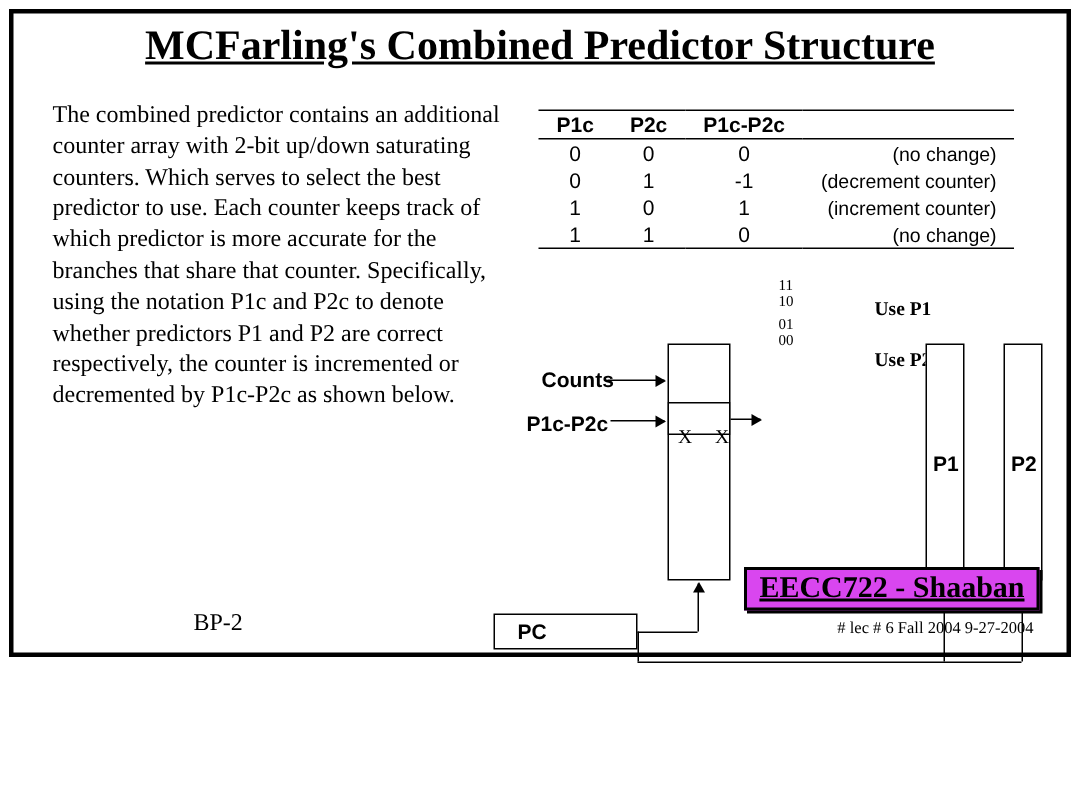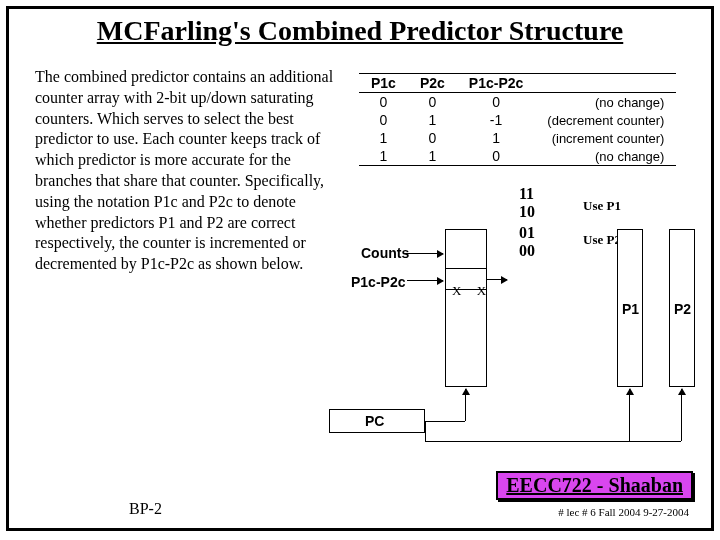--- a/index.html
+++ b/index.html
@@ -8,21 +8,21 @@
     padding: 0;
     width: 720px;
     height: 540px;
     font-family: "Times New Roman", serif;
     position: relative;
     background: #fff;
   }
   .frame {
     position: absolute;
     top: 6px; left: 6px;
-    width: 708px; height: 525px;
+    width: 708px; height: 432px;
     border: 3px solid #000;
   }
   .title {
     font-size: 28px;
     font-weight: bold;
     text-align: center;
     margin-top: 6px;
     text-decoration: underline;
   }
   .body-text {
@@ -85,22 +85,22 @@
   }
   .xx {
     position: absolute;
     top: 274px; left: 443px;
     font-size: 13px;
     letter-spacing: 6px;
   }
   .state-labels {
     position: absolute;
     top: 176px; left: 510px;
-    font-size: 16px;
-    font-weight: bold;
+    font-size: 10px;
+    font-weight: normal;
     line-height: 1.1;
   }
   .use-labels {
     position: absolute;
     top: 180px; left: 545px;
     font-size: 13px;
     font-weight: bold;
     line-height: 2.6;
     margin-left: 29px;
   }
@@ -233,21 +233,21 @@
 
   <div class="arrow-h" style="left:478px; top:270px; width:20px;"></div>
 
   <div class="pred-box" style="left:608px; top:220px; width:26px; height:158px;"></div>
   <span class="pred-label" style="left:613px; top:292px;">P1</span>
 
   <div class="pred-box" style="left:660px; top:220px; width:26px; height:158px;"></div>
   <span class="pred-label" style="left:665px; top:292px;">P2</span>
 
   <div class="pc-box" style="left:320px; top:400px; width:96px; height:24px;"></div>
-  <span class="pc-label" style="left:356px; top:404px;">PC</span>
+  <span class="pc-label" style="left:336px; top:404px;">PC</span>
 
   <div class="hrule" style="left:416px; top:412px; width:40px;"></div>
   <div class="arrow-v-up" style="left:456px; top:380px; height:32px;"></div>
 
   <div class="hrule" style="left:416px; top:432px; width:256px;"></div>
   <div class="vrule" style="left:416px; top:412px; height:20px;"></div>
   <div class="arrow-v-up" style="left:620px; top:380px; height:52px;"></div>
   <div class="arrow-v-up" style="left:672px; top:380px; height:52px;"></div>
 
   <div class="course-banner">EECC722 - Shaaban</div>

